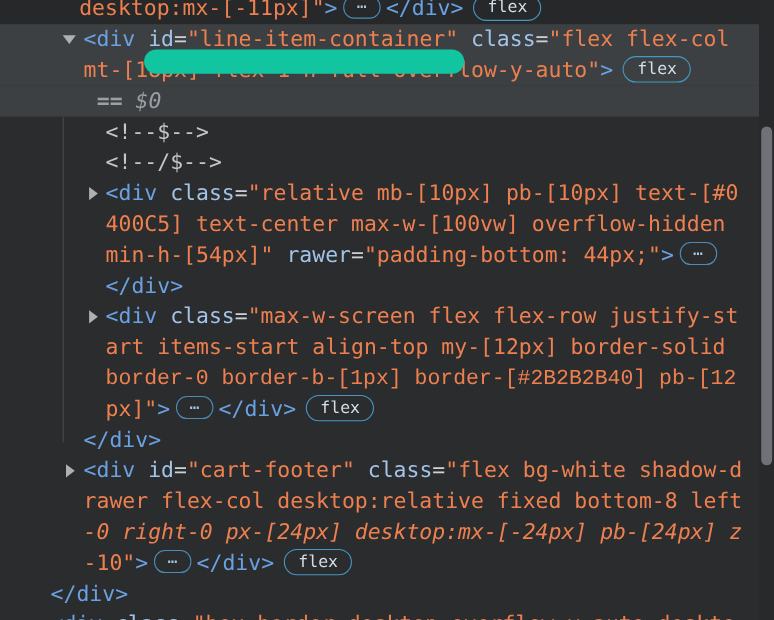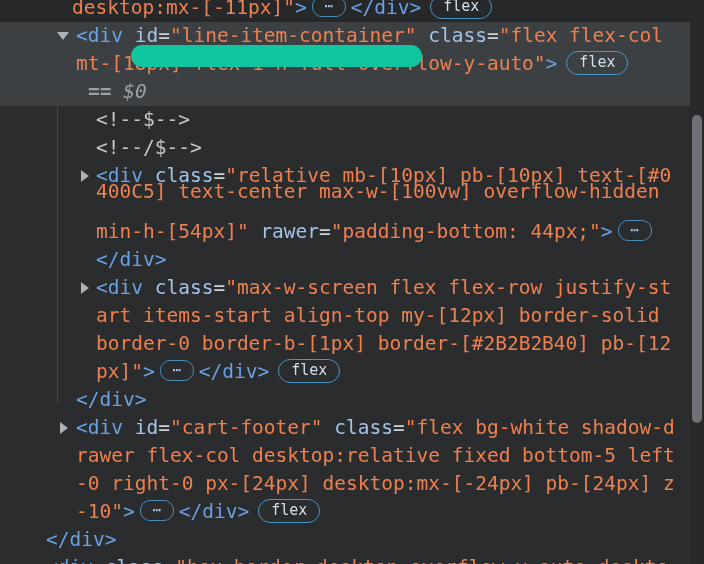--- a/index.html
+++ b/index.html
@@ -77,31 +77,31 @@
 <div id="panel" style="--bg: #2B2C2E; --dim: #27282A; --selection: #3C4043; --tag: #6AA1E2; --attr: #A3C4E8; --eq: #CDD1D5; --val: #EE8050; --comment: #C3C7CA; --meta: #9AA0A6; --badge_border: #4697C4; --badge_text: #D3DFE9; --pill_border: #4A8CB8; --pill_text: #A6C8E8; --marker: #12C5A1; --guide: #46494C; --track: #28292B; --thumb: #6E7175; --expander: #ADB1B5;">
   <div id="indent-guide"></div>
   <div id="dom-tree">
       <div class="row dim" style="top: -6px;"><span class="content" style="left: 72px;"><span class="tok-val">desktop:mx-[-11px]"</span><span class="tok-tag">&gt;</span><span class="pill">⋯</span><span class="tok-tag">&lt;/div&gt;</span><span class="badge">flex</span></span></div>
       <div class="row selected" style="top: 22px;"><span class="twisty down" style="left: 57px;"></span><span class="content" style="left: 76px;"><span class="tok-tag">&lt;div </span><span class="tok-attr">id</span><span class="tok-eq">=</span><span class="tok-val">"line-item-container" </span><span class="tok-attr">class</span><span class="tok-eq">=</span><span class="tok-val">"flex flex-col</span></span></div>
       <div class="row selected" style="top: 50px;"><span class="content" style="left: 76px;"><span class="tok-val">mt-[18px] flex-1 h-full overflow-y-auto"</span><span class="tok-tag">&gt;</span><span class="badge">flex</span></span></div>
       <div class="row selected" style="top: 78px;"><span class="content" style="left: 88px;"><span class="tok-meta">== </span><span class="tok-metaItalic">$0</span></span></div>
       <div class="row" style="top: 106px;"><span class="content" style="left: 96px;"><span class="tok-comment">&lt;!--$--&gt;</span></span></div>
       <div class="row" style="top: 134px;"><span class="content" style="left: 96px;"><span class="tok-comment">&lt;!--/$--&gt;</span></span></div>
       <div class="row" style="top: 162px;"><span class="twisty right" style="left: 81px;"></span><span class="content" style="left: 96px;"><span class="tok-tag">&lt;div </span><span class="tok-attr">class</span><span class="tok-eq">=</span><span class="tok-val">"relative mb-[10px] pb-[10px] text-[#0</span></span></div>
-      <div class="row" style="top: 178px;"><span class="content" style="left: 96px;"><span class="tok-val">400C5] text-center max-w-[100vw] overflow-hidden</span></span></div>
+      <div class="row" style="top: 190px;"><span class="content" style="left: 96px;"><span class="tok-val">400C5] text-center max-w-[100vw] overflow-hidden</span></span></div>
       <div class="row" style="top: 218px;"><span class="content" style="left: 96px;"><span class="tok-val">min-h-[54px]" </span><span class="tok-attr">rawer</span><span class="tok-eq">=</span><span class="tok-val">"padding-bottom: 44px;"</span><span class="tok-tag">&gt;</span><span class="pill">⋯</span></span></div>
       <div class="row" style="top: 246px;"><span class="content" style="left: 96px;"><span class="tok-tag">&lt;/div&gt;</span></span></div>
       <div class="row" style="top: 274px;"><span class="twisty right" style="left: 81px;"></span><span class="content" style="left: 96px;"><span class="tok-tag">&lt;div </span><span class="tok-attr">class</span><span class="tok-eq">=</span><span class="tok-val">"max-w-screen flex flex-row justify-st</span></span></div>
       <div class="row" style="top: 302px;"><span class="content" style="left: 96px;"><span class="tok-val">art items-start align-top my-[12px] border-solid</span></span></div>
-      <div class="row" style="top: 330px;"><span class="content" style="left: 96px;"><span class="tok-val">border-0 border-b-[1px] border-[#2B2B2B40] pb-[12</span></span></div>
+      <div class="row" style="top: 330px; font-family: Liberation Mono, monospace;"><span class="content" style="left: 96px;"><span class="tok-val">border-0 border-b-[1px] border-[#2B2B2B40] pb-[12</span></span></div>
       <div class="row" style="top: 358px;"><span class="content" style="left: 96px;"><span class="tok-val">px]"</span><span class="tok-tag">&gt;</span><span class="pill">⋯</span><span class="tok-tag">&lt;/div&gt;</span><span class="badge">flex</span></span></div>
       <div class="row" style="top: 386px;"><span class="content" style="left: 76px;"><span class="tok-tag">&lt;/div&gt;</span></span></div>
       <div class="row" style="top: 414px;"><span class="twisty right" style="left: 60px;"></span><span class="content" style="left: 76px;"><span class="tok-tag">&lt;div </span><span class="tok-attr">id</span><span class="tok-eq">=</span><span class="tok-val">"cart-footer" </span><span class="tok-attr">class</span><span class="tok-eq">=</span><span class="tok-val">"flex bg-white shadow-d</span></span></div>
-      <div class="row" style="top: 442px;"><span class="content" style="left: 76px;"><span class="tok-val">rawer flex-col desktop:relative fixed bottom-5 left</span></span></div>
-      <div class="row" style="top: 470px;"><span class="content" style="left: 76px;"><span class="tok-val">-0 right-0 px-[24px] desktop:mx-[-24px] pb-[24px] z</span></span></div>
+      <div class="row" style="top: 442px;"><span class="content" style="left: 76px;"><span class="tok-val">rawer flex-col desktop:relative fixed bottom-8 left</span></span></div>
+      <div class="row" style="top: 470px;"><span class="content" style="left: 76px; font-style: italic;"><span class="tok-val">-0 right-0 px-[24px] desktop:mx-[-24px] pb-[24px] z</span></span></div>
       <div class="row" style="top: 498px;"><span class="content" style="left: 76px;"><span class="tok-val">-10"</span><span class="tok-tag">&gt;</span><span class="pill">⋯</span><span class="tok-tag">&lt;/div&gt;</span><span class="badge">flex</span></span></div>
       <div class="row" style="top: 526px;"><span class="content" style="left: 46px;"><span class="tok-tag">&lt;/div&gt;</span></span></div>
       <div class="row" style="top: 554px;"><span class="content" style="left: 46px;"><span class="tok-tag">&lt;div </span><span class="tok-attr">class</span><span class="tok-eq">=</span><span class="tok-val">"box-border desktop:overflow-y-auto deskto</span></span></div>
     </div>
   <div id="marker"></div>
   <div id="scrollbar">
     <div id="scrollbar-thumb"></div>
   </div>
 </div>
 

